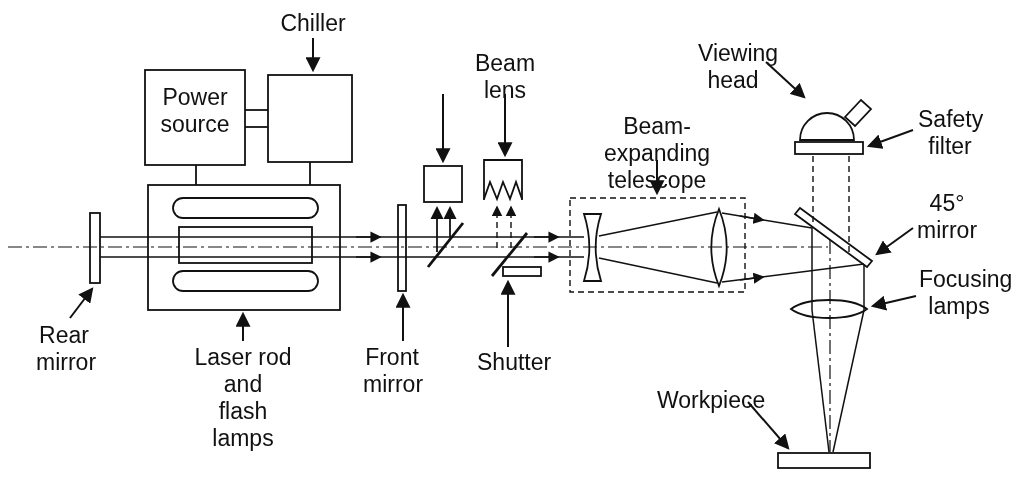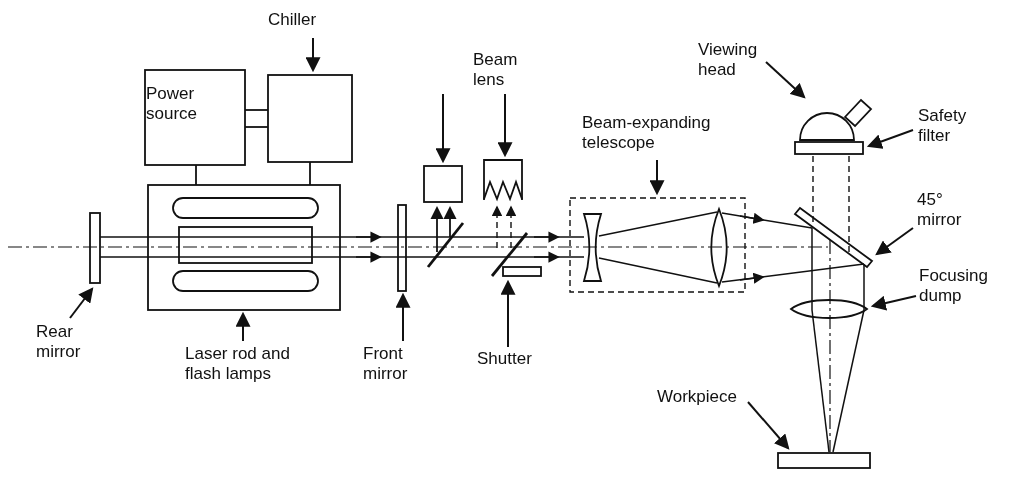--- a/index.html
+++ b/index.html
@@ -1,20 +1,20 @@
 <!DOCTYPE html>
 <html><head>
 <meta charset="utf-8">
 <style>
   * { margin:0; padding:0; box-sizing:border-box; }
   html,body { background:#ffffff; font-family:"Liberation Sans", sans-serif; }
   .stage { position:relative; width:1024px; height:479px; background:#fff; overflow:hidden; }
   .stage svg { position:absolute; left:0; top:0; }
   .lbl {
-    position:absolute; font-size:17px; line-height:1.18; text-align:left;
+    position:absolute; font-size:23px; line-height:1.18; text-align:center;
     color:#111; white-space:pre-line; user-select:none;
   }
   .shape { fill:#ffffff; stroke:#111111; stroke-width:1.8; }
   .thin  { fill:none; stroke:#111111; stroke-width:1.8; }
   .thick { fill:none; stroke:#111111; stroke-width:2.8; }
   .beam  { fill:none; stroke:#111111; stroke-width:1.5; }
   .cl    { fill:none; stroke:#111111; stroke-width:1.2; stroke-dasharray:14 4 3 4; }
   .dash  { fill:none; stroke:#111111; stroke-width:1.4; stroke-dasharray:6 4; }
   .larr  { fill:none; stroke:#111111; stroke-width:2; }
 </style>
@@ -149,21 +149,21 @@
 lens</div>
   <div class="lbl" style="left:582px;top:113px;width:150px">Beam-expanding
 telescope</div>
   <div class="lbl" style="left:698px;top:40px;width:70px">Viewing
 head</div>
   <div class="lbl" style="left:918px;top:106px;width:64px">Safety
 filter</div>
   <div class="lbl" style="left:917px;top:190px;width:60px">45°
 mirror</div>
   <div class="lbl" style="left:919px;top:266px;width:80px">Focusing
-dump</div>
+lamps</div>
   <div class="lbl" style="left:36px;top:322px;width:56px">Rear
 mirror</div>
   <div class="lbl" style="left:185px;top:344px;width:116px">Laser rod and
 flash lamps</div>
   <div class="lbl" style="left:363px;top:344px;width:58px">Front
 mirror</div>
   <div class="lbl" style="left:477px;top:349px;width:62px">Shutter</div>
   <div class="lbl" style="left:657px;top:387px;width:92px">Workpiece</div>
 
 </div>

